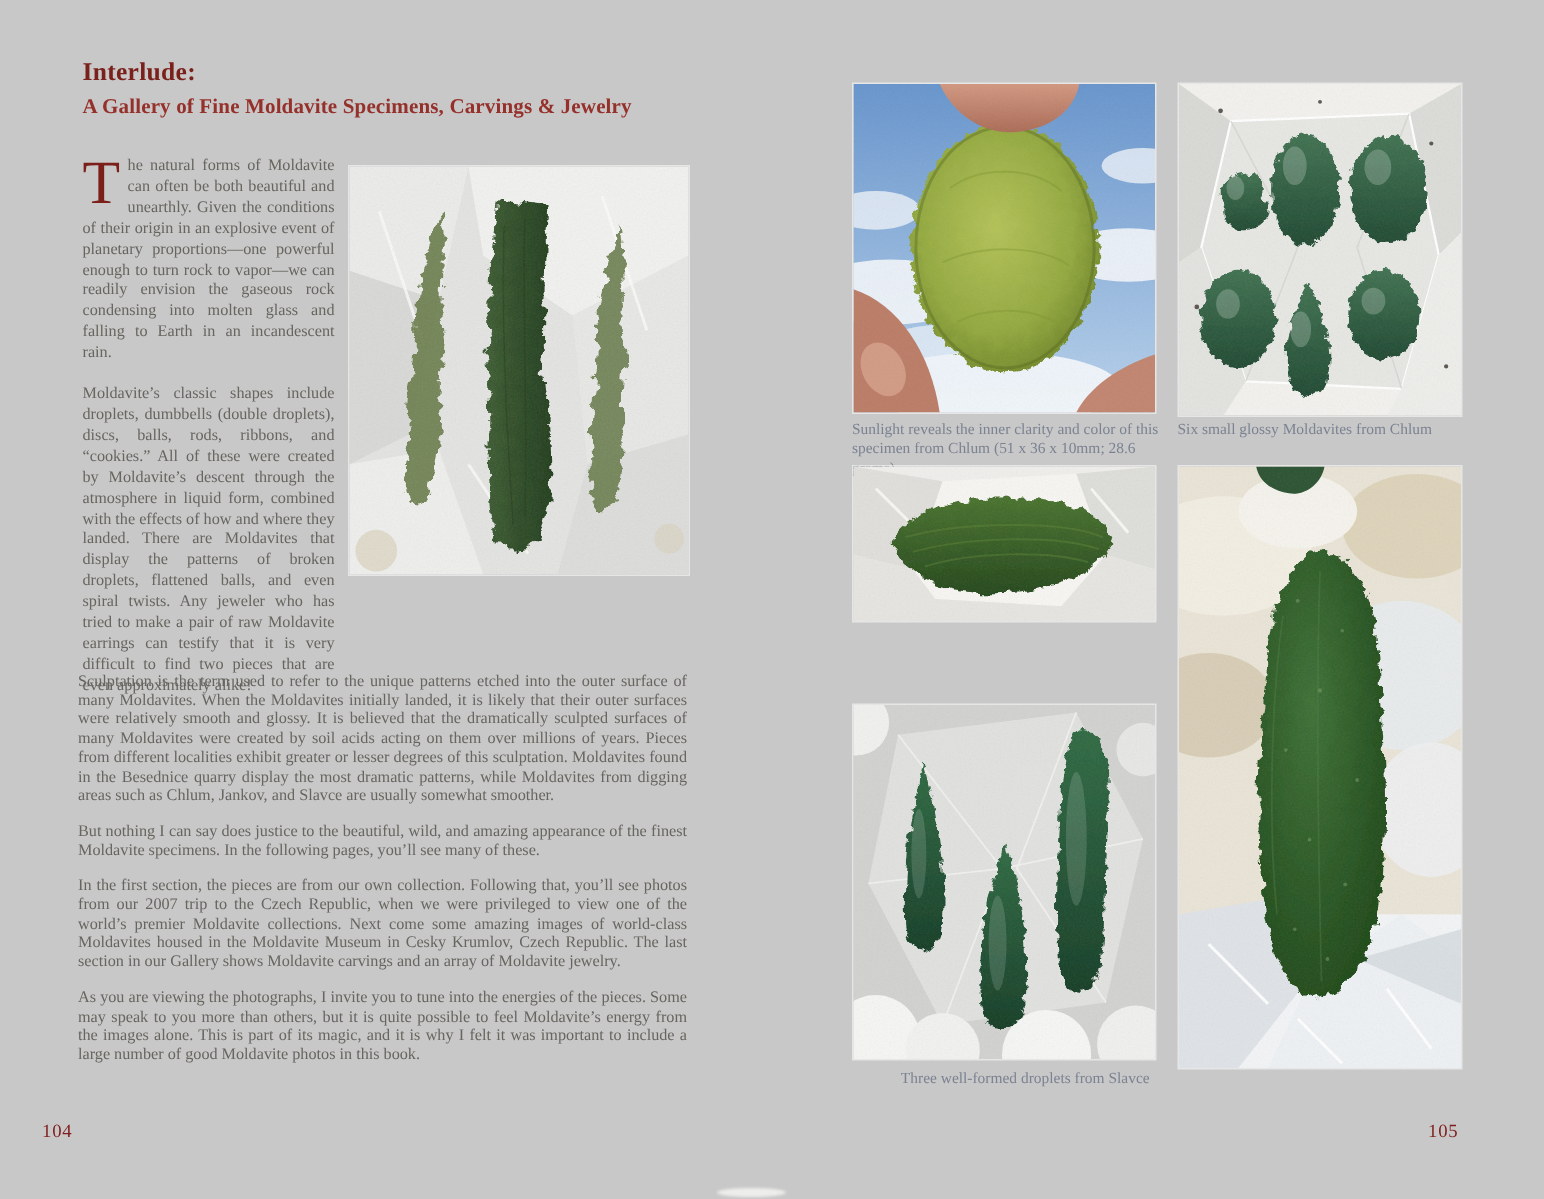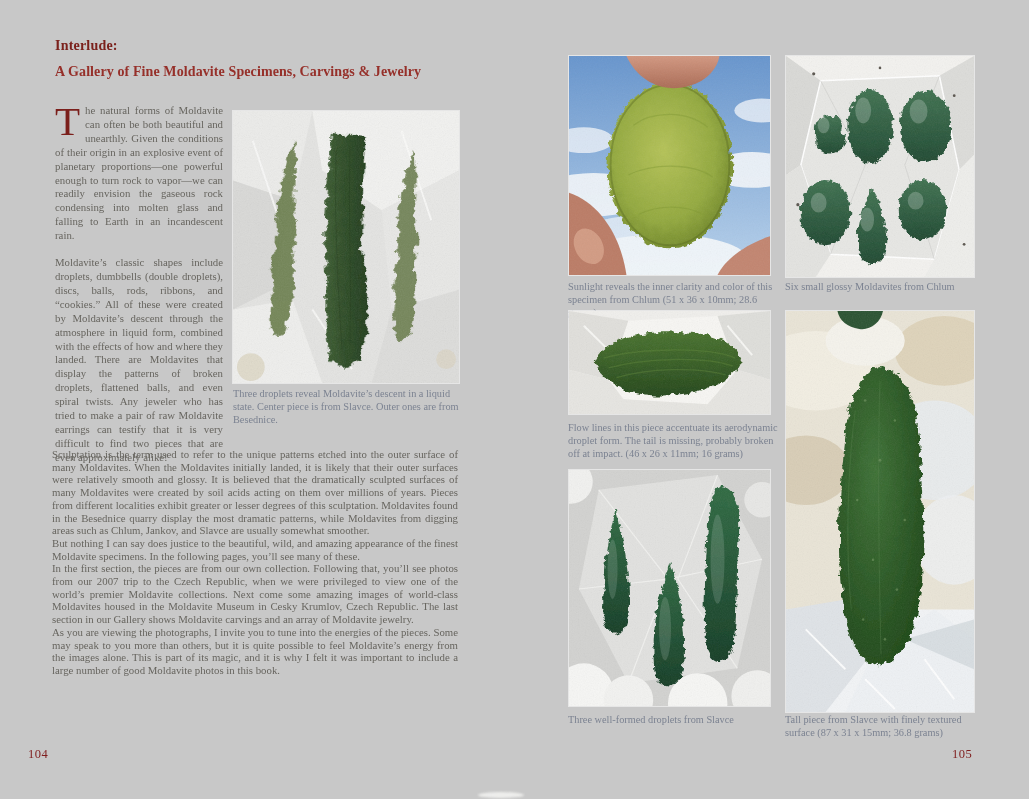--- a/index.html
+++ b/index.html
@@ -5,56 +5,56 @@
   html,body{margin:0;padding:0;}
   body{
     width:1029px;height:799px;
     background:#c8c8c8;
     font-family:"Liberation Serif","DejaVu Serif",serif;
     position:relative;overflow:hidden;
   }
   .spread{position:absolute;inset:0;}
   .title{
     position:absolute;left:55px;top:38px;margin:0;
-    font-size:14px;font-weight:700;color:#7b211c;letter-spacing:.2px;
+    font-size:17px;font-weight:700;color:#7b211c;letter-spacing:.2px;
   }
   .subtitle{
     position:absolute;left:55px;top:64px;margin:0;
     font-size:14px;font-weight:700;color:#96302a;letter-spacing:.1px;
   }
   .col-text{
     position:absolute;left:55px;top:104px;width:168px;
     color:#67655f;font-size:10.8px;line-height:13.9px;text-align:justify;
   }
   .col-text .para + .para{margin-top:13px;font-family:Liberation Serif, serif;}
   .para{margin:0;}
   .dropcap{
     float:left;font-size:41px;line-height:33px;
     color:#7b1f1b;margin:1px 5px 0 0;font-weight:400;
   }
   .full-text{
     position:absolute;left:52px;top:448px;width:406px;
     color:#67655f;font-size:10.8px;line-height:12.7px;text-align:justify;
   }
-  .full-text .para + .para{}
+  .full-text .para + .para{margin-top:11px;}
   figure{margin:0;position:absolute;border:1px solid rgba(255,255,255,.55);box-sizing:border-box;}
   figure svg{display:block;width:100%;height:100%;}
   .caption{
     position:absolute;color:#7b8291;font-size:10.3px;line-height:12.8px;
   }
   .photo-main{left:232px;top:110px;width:228px;height:274px;}
   .cap-main{left:233px;top:388px;width:228px;}
   .photo-sunlight{left:568px;top:55px;width:203px;height:221px;}
   .photo-six{left:785px;top:55px;width:190px;height:223px;}
   .cap-sunlight{left:568px;top:281px;width:207px;}
   .cap-six{left:785px;top:281px;width:190px;}
   .photo-flow{left:568px;top:310px;width:203px;height:105px;}
   .cap-flow{left:568px;top:422px;width:210px;}
   .photo-droplets{left:568px;top:469px;width:203px;height:238px;}
-  .cap-droplets{left:568px;top:714px;width:207px;}
+  .cap-droplets{left:580px;top:714px;width:207px;text-align:center;}
   .photo-tall{left:785px;top:310px;width:190px;height:403px;}
   .cap-tall{left:785px;top:714px;width:188px;}
   .pagenum{
     position:absolute;color:#7f1d1d;font-size:12.5px;letter-spacing:.5px;
   }
   .pn-left{left:28px;top:747px;}
   .pn-right{left:952px;top:747px;text-align:center;}
   .page-gap{
     position:absolute;left:478px;top:792px;width:46px;height:6px;
     background:#f4f4f2;border-radius:50%;filter:blur(1px);opacity:.85;
@@ -102,21 +102,20 @@
       <circle cx="215" cy="250" r="10" fill="#d9d0b8" opacity=".5"></circle>
       <g filter="url(#d1)">
         <path d="M62,30 C66,60 60,90 64,120 C58,150 66,185 52,225 C40,235 34,215 40,190 C36,160 46,130 44,100 C48,70 54,50 62,30 Z" fill="#6e8050" opacity=".95"></path>
         <path d="M182,40 C188,70 180,100 186,130 C180,160 190,195 178,228 C166,238 158,220 164,195 C160,165 170,135 166,105 C170,75 176,58 182,40 Z" fill="#6f8152" opacity=".95"></path>
         <path d="M100,22 L134,26 C130,60 132,100 130,140 C136,180 140,220 128,250 C116,260 100,258 98,248 C92,210 96,170 92,130 C94,90 96,55 100,22 Z" fill="url(#lg1c)"></path>
       </g>
       <path d="M104,40 C102,110 106,180 110,240 M118,35 C116,100 120,170 118,235" stroke="#1d3518" stroke-width="1" fill="none" opacity=".4"></path>
       <rect width="228" height="274" filter="url(#g1)" opacity="0.12"></rect>
     </svg>
   </figure>
-  <figcaption class="caption cap-main">Three droplets reveal Moldavite’s descent in a liquid state. Center piece is from Slavce. Outer ones are from Besednice.</figcaption>
 
   <div class="full-text">
     <p class="para">Sculptation is the term used to refer to the unique patterns etched into the outer surface of many Moldavites. When the Moldavites initially landed, it is likely that their outer surfaces were relatively smooth and glossy. It is believed that the dramatically sculpted surfaces of many Moldavites were created by soil acids acting on them over millions of years. Pieces from different localities exhibit greater or lesser degrees of this sculptation. Moldavites found in the Besednice quarry display the most dramatic patterns, while Moldavites from digging areas such as Chlum, Jankov, and Slavce are usually somewhat smoother.</p>
     <p class="para">But nothing I can say does justice to the beautiful, wild, and amazing appearance of the finest Moldavite specimens. In the following pages, you’ll see many of these.</p>
     <p class="para">In the first section, the pieces are from our own collection. Following that, you’ll see photos from our 2007 trip to the Czech Republic, when we were privileged to view one of the world’s premier Moldavite collections. Next come some amazing images of world-class Moldavites housed in the Moldavite Museum in Cesky Krumlov, Czech Republic. The last section in our Gallery shows Moldavite carvings and an array of Moldavite jewelry.</p>
     <p class="para">As you are viewing the photographs, I invite you to tune into the energies of the pieces. Some may speak to you more than others, but it is quite possible to feel Moldavite’s energy from the images alone. This is part of its magic, and it is why I felt it was important to include a large number of good Moldavite photos in this book.</p>
   </div>
 
   <div class="pagenum pn-left">104</div>
 
@@ -238,21 +237,20 @@
       <polygon points="150,5 203,0 203,70 170,60" fill="#dededa"></polygon>
       <polygon points="0,60 40,70 55,90 140,95 170,60 203,70 203,105 0,105" fill="#e6e5e1"></polygon>
       <path d="M15,15 L45,45 M160,15 L185,45" stroke="#fcfcfa" stroke-width="2" fill="none" opacity=".8"></path>
       <g filter="url(#d4)">
         <path d="M25,52 C35,30 70,20 105,22 C140,20 168,32 175,50 C170,68 140,84 100,86 C65,88 35,76 25,52 Z" fill="url(#lg4)"></path>
       </g>
       <path d="M35,48 C70,38 140,36 168,48 M40,58 C75,48 135,46 165,56 M48,68 C80,58 130,57 158,65" stroke="#5d8438" stroke-width="1.3" fill="none" opacity=".45"></path>
       <rect width="203" height="105" filter="url(#g4)" opacity="0.1"></rect>
     </svg>
   </figure>
-  <figcaption class="caption cap-flow">Flow lines in this piece accentuate its aerodynamic droplet form. The tail is missing, probably broken off at impact. (46 x 26 x 11mm; 16 grams)</figcaption>
 
   <figure class="photo-droplets">
     <svg viewBox="0 0 203 238" preserveAspectRatio="none">
       <defs>
         <linearGradient id="lg5" x1="0" y1="0" x2="0" y2="1">
           <stop offset="0" stop-color="#2f6a42"></stop>
             <stop offset="1" stop-color="#153d26"></stop>
         </linearGradient>
         <filter id="d5" x="-15%" y="-15%" width="130%" height="130%">
           <feTurbulence type="fractalNoise" baseFrequency="0.15" numOctaves="3" seed="13" result="n"></feTurbulence>
@@ -328,18 +326,17 @@
         <circle cx="72" cy="190" r="1.2"></circle>
           <circle cx="120" cy="210" r="1.3"></circle>
           <circle cx="88" cy="250" r="1.2"></circle>
         <circle cx="112" cy="280" r="1.3"></circle>
           <circle cx="78" cy="310" r="1.2"></circle>
           <circle cx="100" cy="330" r="1.3"></circle>
       </g>
       <rect width="190" height="403" filter="url(#g6)" opacity="0.1"></rect>
     </svg>
   </figure>
-  <figcaption class="caption cap-tall">Tall piece from Slavce with finely textured surface (87 x 31 x 15mm; 36.8 grams)</figcaption>
 
   <div class="pagenum pn-right">105</div>
 
   <div class="page-gap"></div>
 </div>
 
 </body></html>

